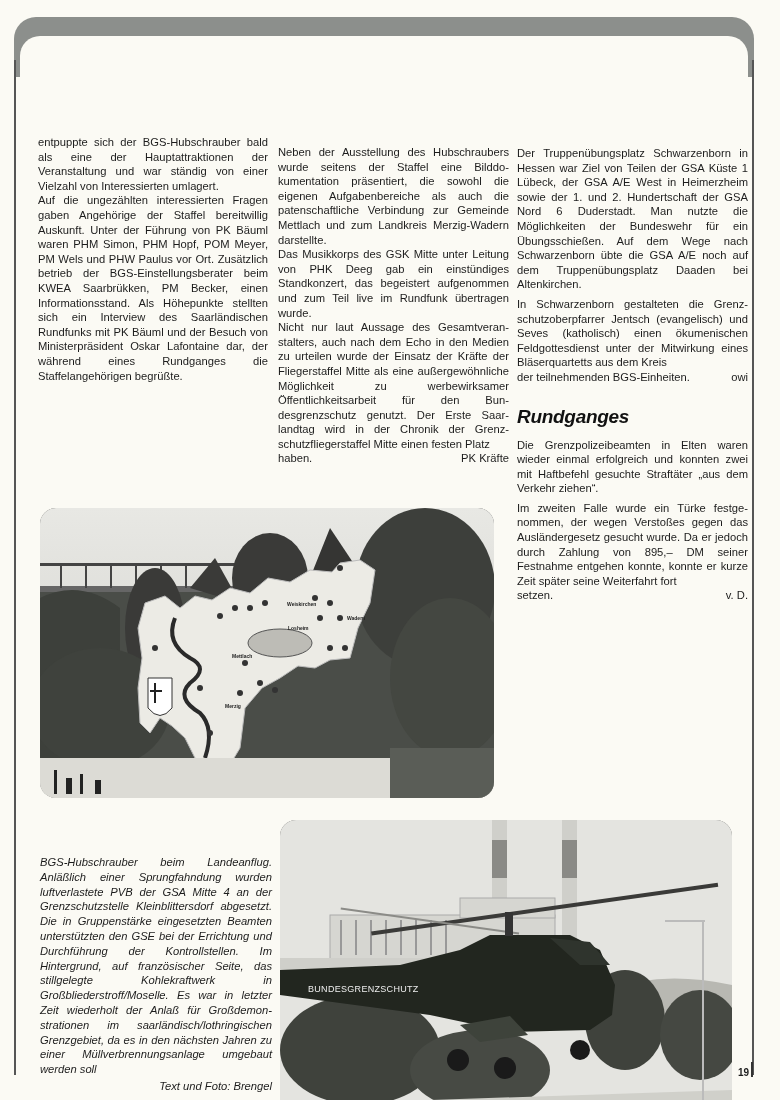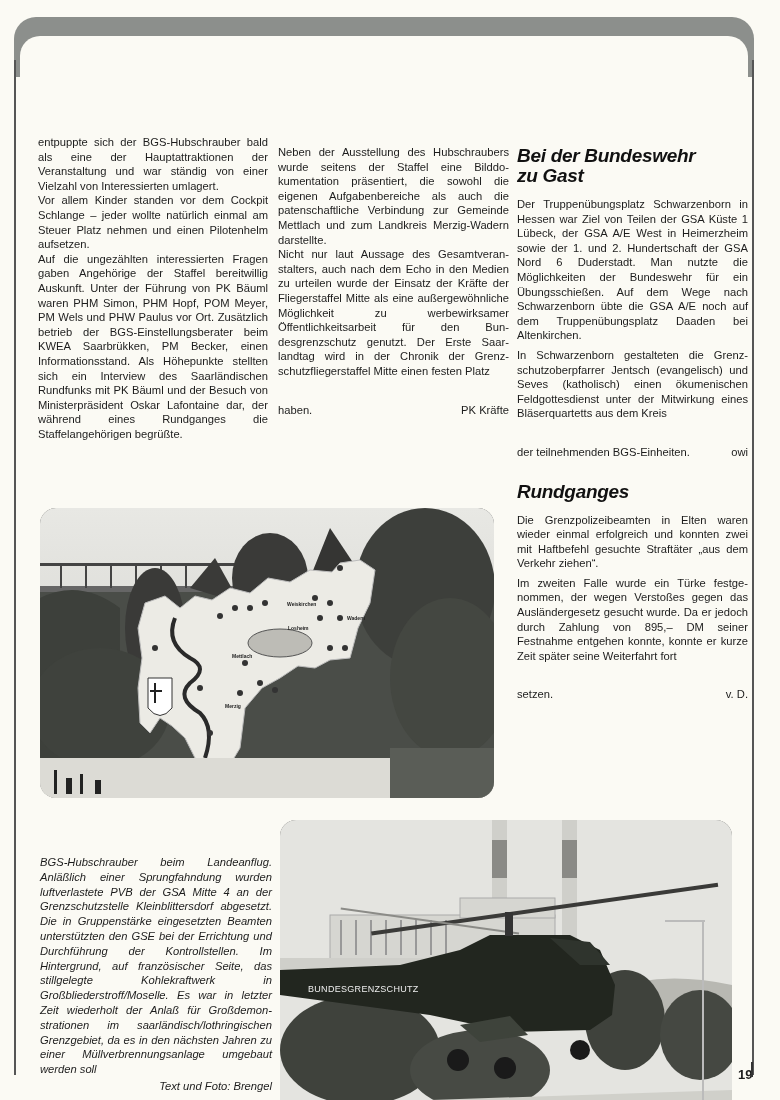--- a/index.html
+++ b/index.html
@@ -26,71 +26,67 @@
   .col {
     position: absolute; font-size: 11.2px; line-height: 14.6px;
     text-align: justify; hyphens: manual;
   }
   .col p { margin: 0; }
   .col p + p { margin-top: 0; }
   #col1 { left: 38px; top: 135px; width: 230px; }
   #col2 { left: 278px; top: 145px; width: 231px; }
   #col3 { left: 517px; top: 146px; width: 231px; }
   #col3 p + p { margin-top: 5px; }
-  .signature-line { display: flex; justify-content: space-between; margin-top: 24px; }
+  .signature-line { display: flex; justify-content: space-between; }
   h2 {
     margin: 0 0 11px 0; font-size: 19px; line-height: 20px;
     font-weight: bold; font-style: italic; letter-spacing: -0.3px; color: #111;
   }
   h2.second { margin-top: 22px; }
   .photo {
     position: absolute; border-radius: 16px; overflow: hidden; background: #555; margin-top: 45px;
   }
   #photo-map { left: 40px; top: 463px; width: 454px; height: 290px; }
   #photo-heli { left: 280px; top: 775px; width: 452px; height: 300px; }
   .caption {
     position: absolute; left: 40px; top: 855px; width: 232px;
     font-size: 11.2px; line-height: 14.8px; font-style: italic; text-align: justify;
   }
   .caption .credit { text-align: right; margin-top: 2px; }
   .page-number {
-    position: absolute; left: 738px; top: 1067px; font-size: 13px; font-weight: bold;
+    position: absolute; left: 738px; top: 1067px; font-size: 10px; font-weight: bold;
   }
   .pn-bar { position: absolute; left: 751px; top: 1062px; width: 2px; height: 15px; background: #333; }
   .map-label { font-family: "Liberation Sans", sans-serif; font-size: 5px; font-weight: bold; fill: #222; }
   .heli-text { font-family: "Liberation Sans", sans-serif; font-size: 9px; fill: #eee; letter-spacing: 0.3px; }
 </style>
 </head>
 <body>
 
 <div class="frame-band"></div>
 <div class="frame-inner"></div>
 <div class="border-left"></div>
 <div class="border-right"></div>
 
 <div class="col" id="col1">
   <p>entpuppte sich der BGS-Hubschrauber bald als eine der Hauptattraktionen der Veranstaltung und war ständig von einer Vielzahl von Interessierten umlagert.</p>
-  <p>Vor allem Kinder standen vor dem Cockpit Schlange – jeder wollte natürlich einmal am Steuer Platz nehmen und einen Pilo­tenhelm aufsetzen.</p>
   <p>Auf die ungezählten interessierten Fragen gaben Angehörige der Staffel bereitwillig Auskunft. Unter der Führung von PK Bäuml waren PHM Simon, PHM Hopf, POM Meyer, PM Wels und PHW Paulus vor Ort. Zusätzlich betrieb der BGS-Ein­stellungsberater beim KWEA Saarbrük­ken, PM Becker, einen Informationsstand. Als Höhepunkte stellten sich ein Interview des Saarländischen Rundfunks mit PK Bäuml und der Besuch von Ministerpräsi­dent Oskar Lafontaine dar, der während eines Rundganges die Staffelangehörigen begrüßte.</p>
 </div>
 
 <div class="col" id="col2">
   <p>Neben der Ausstellung des Hubschrau­bers wurde seitens der Staffel eine Bilddo­kumentation präsentiert, die sowohl die eigenen Aufgabenbereiche als auch die patenschaftliche Verbindung zur Gemein­de Mettlach und zum Landkreis Merzig-Wadern darstellte.</p>
+  <p>Das Musikkorps des GSK Mitte unter Lei­tung von PHK Deeg gab ein einstündiges Standkonzert, das begeistert aufgenom­men und zum Teil live im Rundfunk über­tragen wurde.</p>
   <p>Nicht nur laut Aussage des Gesamtveran­stalters, auch nach dem Echo in den Me­dien zu urteilen wurde der Einsatz der Kräfte der Fliegerstaffel Mitte als eine au­ßergewöhnliche Möglichkeit zu werbewirk­samer Öffentlichkeitsarbeit für den Bun­desgrenzschutz genutzt. Der Erste Saar­landtag wird in der Chronik der Grenz­schutzfliegerstaffel Mitte einen festen Platz</p>
   <div class="signature-line">
     <span>haben.</span>
     <span>PK Kräfte</span>
   </div>
 </div>
 
 <div class="col" id="col3">
-  <h2>
-    <span>Bei der Bundeswehr</span><br>
-    <span>zu Gast</span>
-  </h2>
   <p>Der Truppenübungsplatz Schwarzenborn in Hessen war Ziel von Teilen der GSA Küste 1 Lübeck, der GSA A/E West in Heimerzheim sowie der 1. und 2. Hundert­schaft der GSA Nord 6 Duderstadt. Man nutzte die Möglichkeiten der Bundeswehr für ein Übungsschießen. Auf dem Wege nach Schwarzenborn übte die GSA A/E noch auf dem Truppenübungsplatz Daa­den bei Altenkirchen.</p>
   <p>
     <span>In Schwarzenborn gestalteten die Grenz­schutzoberpfarrer Jentsch (evangelisch) und Seves (katholisch) einen ökumeni­schen Feldgottesdienst unter der Mitwir­kung eines Bläserquartetts aus dem Kreis</span>
     <span class="signature-line">
       <span>der teilnehmenden BGS-Einheiten.</span>
       <span>owi</span>
     </span>
   </p>
 
   <h2 class="second">

